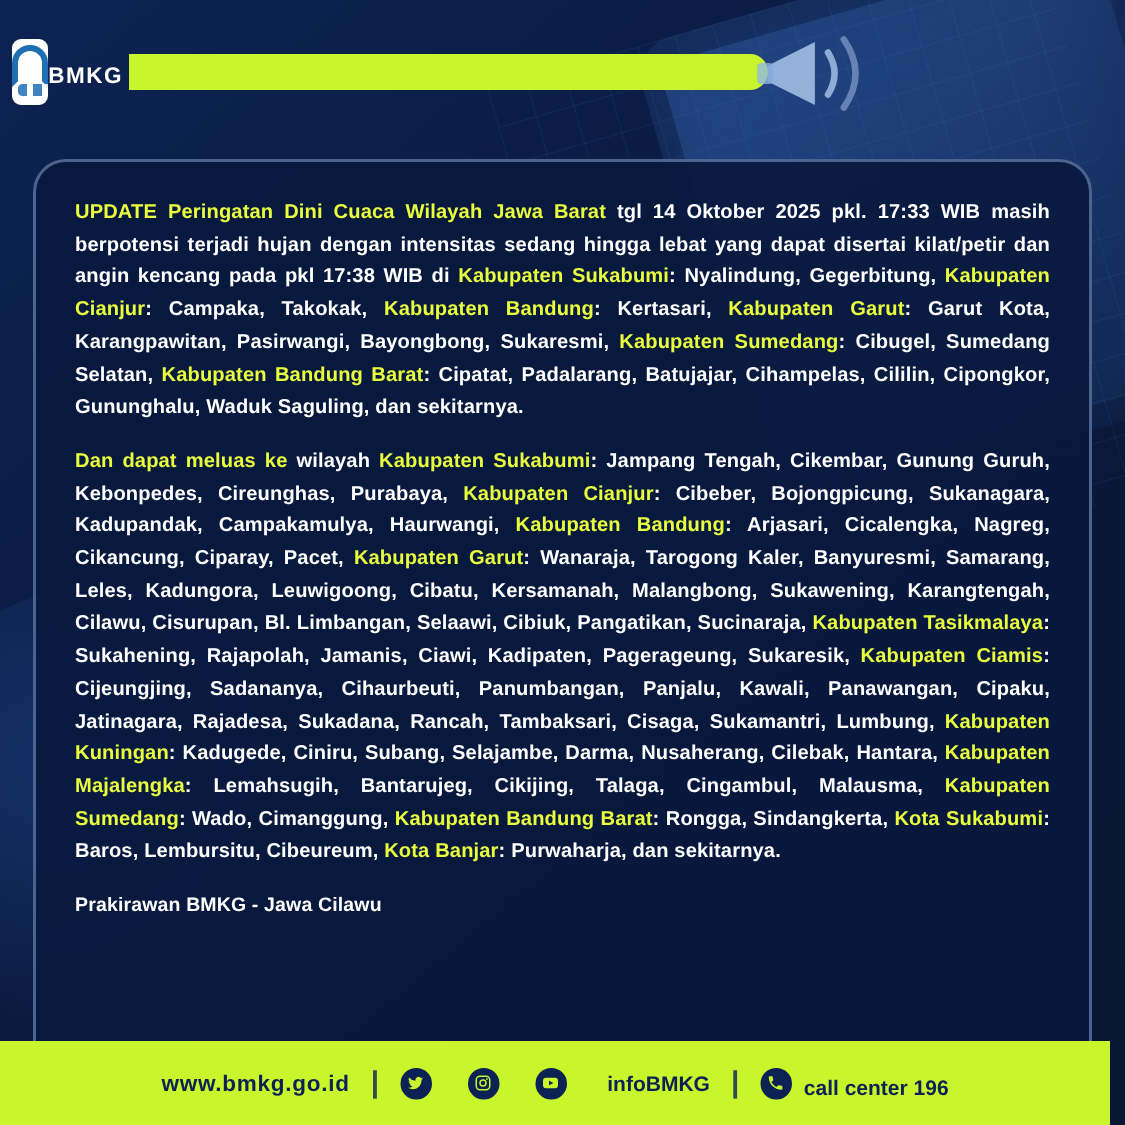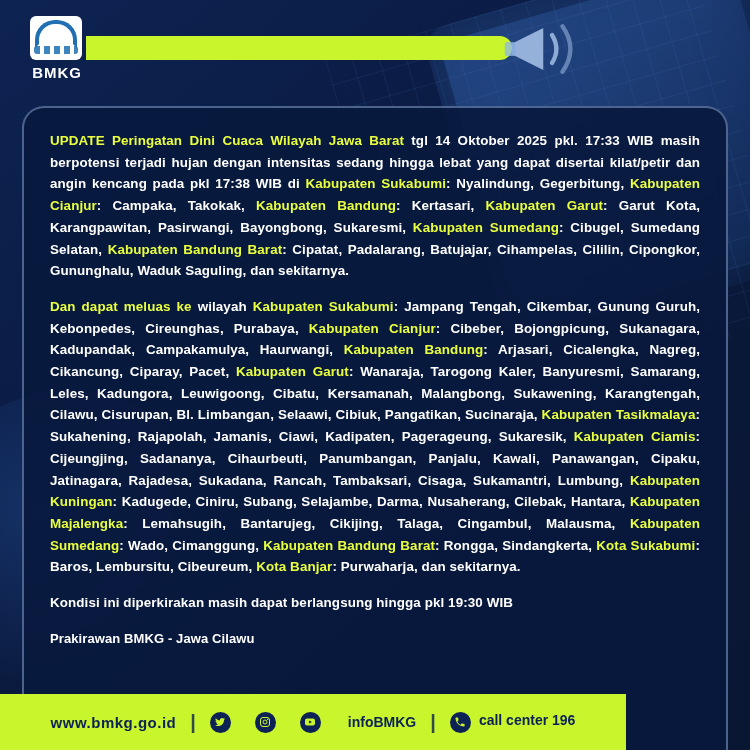--- a/index.html
+++ b/index.html
@@ -66,22 +66,21 @@
     height: 96px;
     display: flex;
     align-items: center;
     z-index: 5;
   }
   .logo-box {
     width: 74px;
     height: 86px;
     margin-left: 8px;
     display: flex;
-    flex-direction: column;
-    align-items: flex-end;
+    align-items: center;
     justify-content: center;
     color: #ffffff;
   }
   .logo-mark {
     width: 52px;
     height: 44px;
     background: #ffffff;
     border-radius: 6px;
     position: relative;
     overflow: hidden;
@@ -175,21 +174,21 @@
     color: #ffffff;
     font-size: 13px;
     font-weight: bold;
     margin-top: 14px;
   }
   
   .footer {
     position: absolute;
     left: 0;
     bottom: 0;
-    width: 626px;
+    width: 740px;
     height: 56px;
     background: #c8f52b;
     display: flex;
     align-items: center;
     justify-content: center;
     gap: 14px;
     z-index: 7;
   }
   .footer .site {
     color: #0c2154;
@@ -221,21 +220,21 @@
     font-weight: bold;
   }
   .handle {
     color: #0c2154;
     font-size: 14px;
     font-weight: bold;
     margin-left: 3px;
   }
   .callcenter {
     display: flex;
-    align-items: flex-start;
+    align-items: flex-end;
     gap: 8px;
     color: #0c2154;
     font-size: 14px;
     font-weight: bold;
   }
 </style>
 </head>
 <body>
 
 <div class="poster">
@@ -259,21 +258,20 @@
       <rect x="4" y="32" width="12" height="16" rx="3" fill="#8fb6e8" opacity="0.85"></rect>
       <path d="M58 24 q10 16 0 32" stroke="#b9d4f7" stroke-width="5" fill="none" opacity="0.8" stroke-linecap="round"></path>
       <path d="M70 14 q18 26 0 52" stroke="#b9d4f7" stroke-width="5" fill="none" opacity="0.5" stroke-linecap="round"></path>
     </svg>
   </div>
 
   <div class="card">
     <div class="body-text">
       <p id="p1"><span class="hl">UPDATE</span><span class="hl"> Peringatan Dini Cuaca Wilayah Jawa Barat</span><span> tgl 14 Oktober 2025 pkl. 17:33 WIB masih berpotensi terjadi hujan dengan intensitas sedang hingga lebat yang dapat disertai kilat/petir dan angin kencang pada pkl 17:38 WIB di </span><span class="hl">Kabupaten Sukabumi</span><span>: Nyalindung, Gegerbitung, </span><span class="hl">Kabupaten Cianjur</span><span>: Campaka, Takokak, </span><span class="hl">Kabupaten Bandung</span><span>: Kertasari, </span><span class="hl">Kabupaten Garut</span><span>: Garut Kota, Karangpawitan, Pasirwangi, Bayongbong, Sukaresmi, </span><span class="hl">Kabupaten Sumedang</span><span>: Cibugel, Sumedang Selatan, </span><span class="hl">Kabupaten Bandung Barat</span><span>: Cipatat, Padalarang, Batujajar, Cihampelas, Cililin, Cipongkor, Gununghalu, Waduk Saguling, dan sekitarnya.</span></p>
       <p id="p2"><span class="hl">Dan dapat meluas ke</span><span> wilayah </span><span class="hl">Kabupaten Sukabumi</span><span>: Jampang Tengah, Cikembar, Gunung Guruh, Kebonpedes, Cireunghas, Purabaya, </span><span class="hl">Kabupaten Cianjur</span><span>: Cibeber, Bojongpicung, Sukanagara, Kadupandak, Campakamulya, Haurwangi, </span><span class="hl">Kabupaten Bandung</span><span>: Arjasari, Cicalengka, Nagreg, Cikancung, Ciparay, Pacet, </span><span class="hl">Kabupaten Garut</span><span>: Wanaraja, Tarogong Kaler, Banyuresmi, Samarang, Leles, Kadungora, Leuwigoong, Cibatu, Kersamanah, Malangbong, Sukawening, Karangtengah, Cilawu, Cisurupan, Bl. Limbangan, Selaawi, Cibiuk, Pangatikan, Sucinaraja, </span><span class="hl">Kabupaten Tasikmalaya</span><span>: Sukahening, Rajapolah, Jamanis, Ciawi, Kadipaten, Pagerageung, Sukaresik, </span><span class="hl">Kabupaten Ciamis</span><span>: Cijeungjing, Sadananya, Cihaurbeuti, Panumbangan, Panjalu, Kawali, Panawangan, Cipaku, Jatinagara, Rajadesa, Sukadana, Rancah, Tambaksari, Cisaga, Sukamantri, Lumbung, </span><span class="hl">Kabupaten Kuningan</span><span>: Kadugede, Ciniru, Subang, Selajambe, Darma, Nusaherang, Cilebak, Hantara, </span><span class="hl">Kabupaten Majalengka</span><span>: Lemahsugih, Bantarujeg, Cikijing, Talaga, Cingambul, Malausma, </span><span class="hl">Kabupaten Sumedang</span><span>: Wado, Cimanggung, </span><span class="hl">Kabupaten Bandung Barat</span><span>: Rongga, Sindangkerta, </span><span class="hl">Kota Sukabumi</span><span>: Baros, Lembursitu, Cibeureum, </span><span class="hl">Kota Banjar</span><span>: Purwaharja, dan sekitarnya.</span></p>
-      <div class="note">Kondisi ini diperkirakan masih dapat berlangsung hingga pkl 19:30 WIB</div>
       <div class="sign">Prakirawan BMKG - Jawa Cilawu</div>
     </div>
   </div>
 
   <div class="footer">
     <div class="site">www.bmkg.go.id</div>
     <div class="divider">|</div>
     <div class="social">
       <span class="sicon">
         <svg width="12" height="12" viewBox="0 0 24 24">

